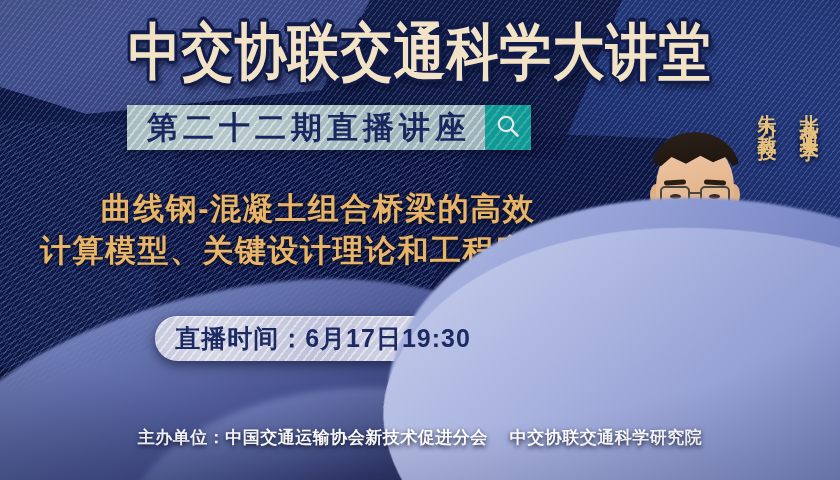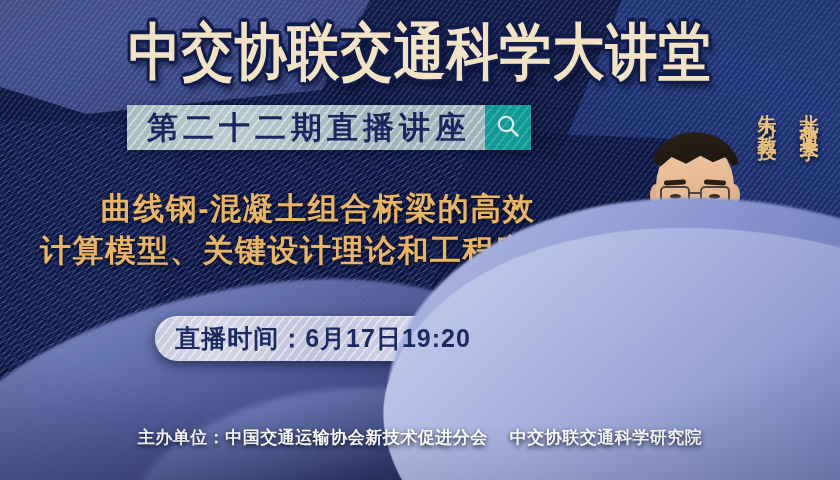--- a/index.html
+++ b/index.html
@@ -303,21 +303,21 @@
       </span>
     </div>
   </div>
 
   <div class="lecture-title">
     <div class="ln1">曲线钢-混凝土组合桥梁的高效</div>
     <div class="ln2">计算模型、关键设计理论和工程应用</div>
   </div>
 
   <div class="time-pill">
-    <span>直播时间：6月17日19:20</span>
+    <span>直播时间：6月17日19:30</span>
   </div>
 
   <div class="portrait">
     <div class="p-shoulders"></div>
     <div class="p-neck"></div>
     <div class="p-collar"></div>
     <div class="p-collar-l"></div>
     <div class="p-collar-r"></div>
     <div class="p-vneck"></div>
     <div class="p-ear-l"></div>

